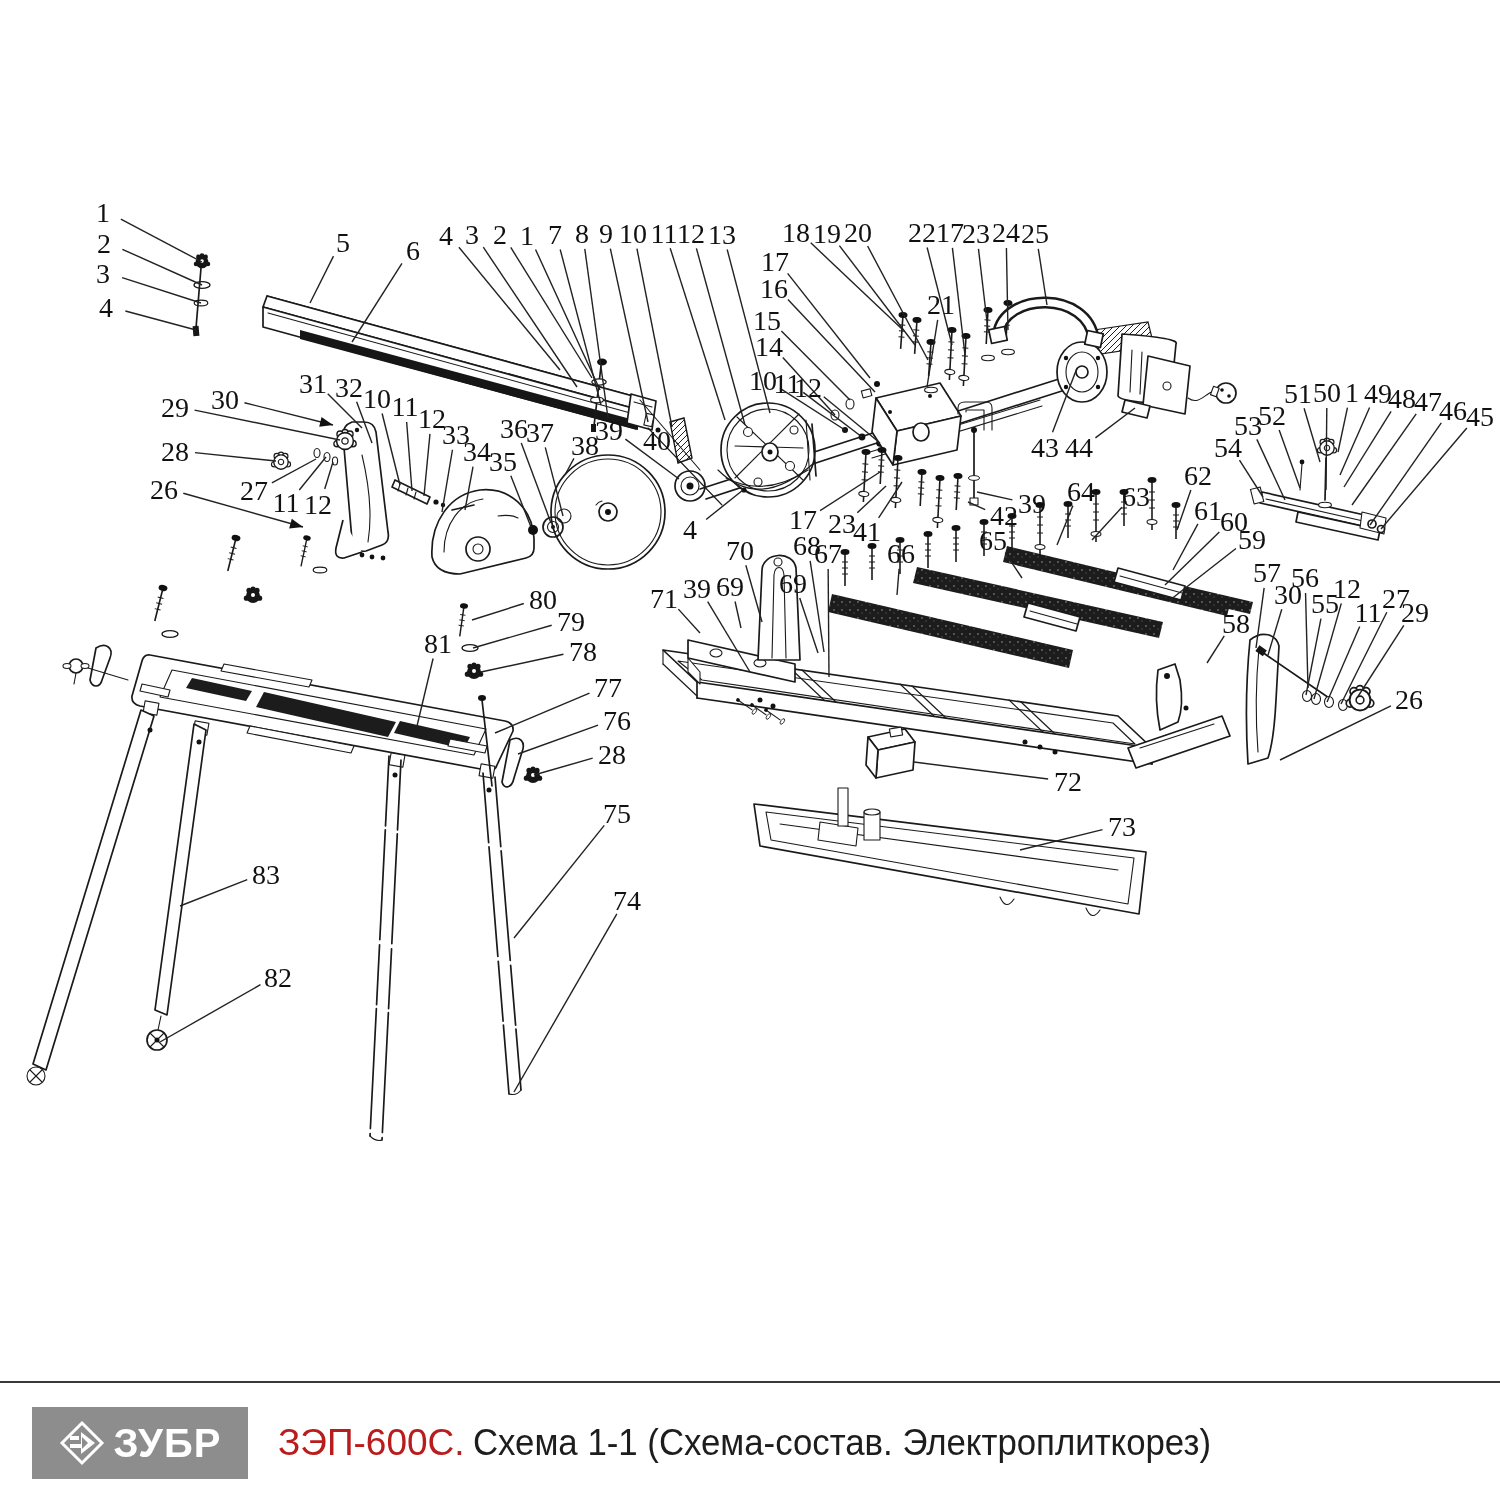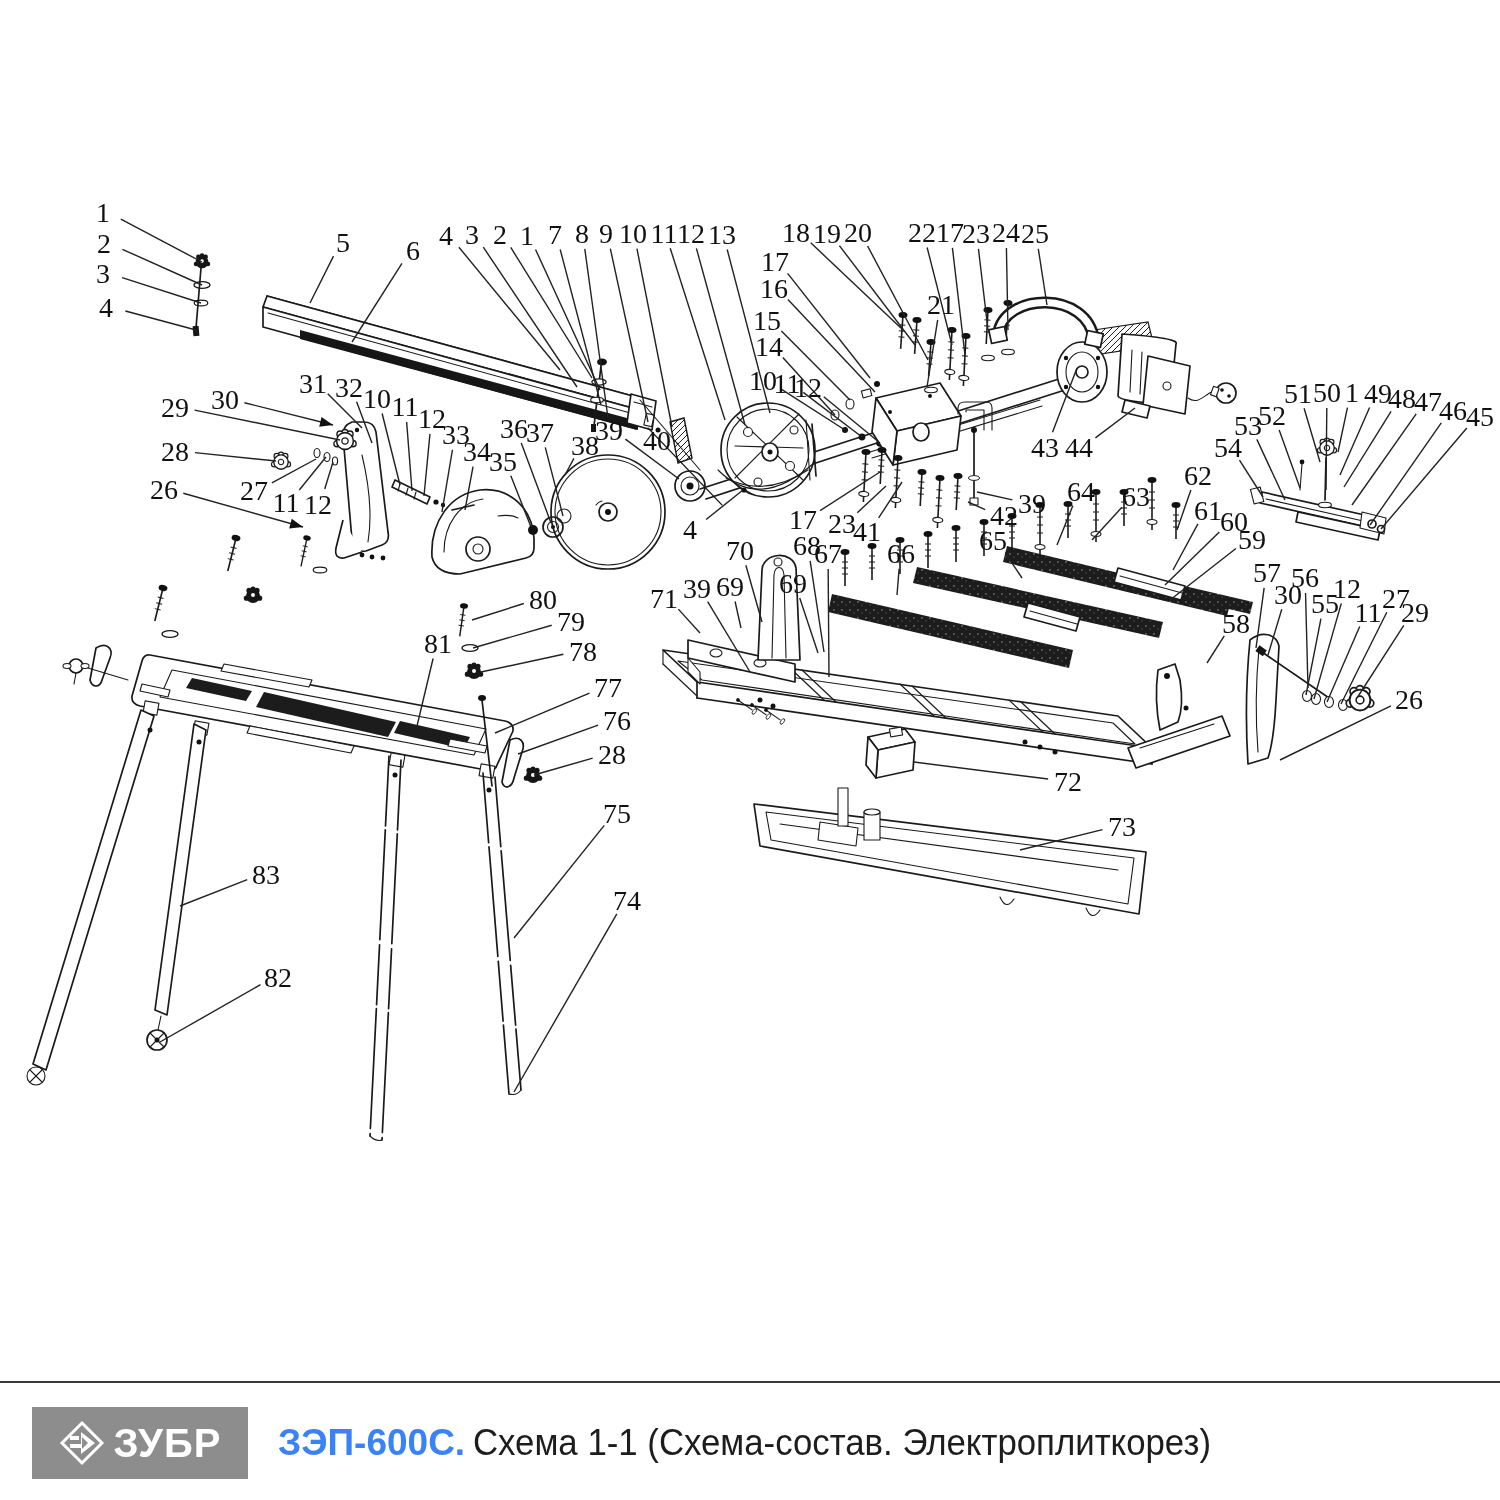--- a/index.html
+++ b/index.html
@@ -9,21 +9,21 @@
   .tn{stroke:#1a1a1a;stroke-width:1.1;fill:none;stroke-linecap:round;stroke-linejoin:round;}
   .fw{fill:#fff;stroke:#1a1a1a;stroke-width:1.7;stroke-linejoin:round;}
   .fwt{fill:#fff;stroke:#1a1a1a;stroke-width:1.1;stroke-linejoin:round;}
   .fd{fill:#161616;stroke:none;}
   .callout-text{font-family:"Liberation Serif","DejaVu Serif",serif;font-size:28px;fill:#111;}
   .leader{stroke:#222;stroke-width:1.4;fill:none;}
   .footer{position:absolute;left:0;top:1381px;width:1500px;height:119px;border-top:2px solid #3a3a3a;display:flex;align-items:center;background:#fff;}
   .logo{margin-left:32px;width:216px;height:72px;background:#8d8d8d;display:flex;align-items:center;justify-content:center;gap:9px;flex:none;}
   .logo-brand{color:#fff;font-weight:bold;font-size:40px;letter-spacing:1px;line-height:1;}
   .title-line{margin-left:30px;white-space:nowrap;font-size:37px;color:#111;}
-  .title-model{font-weight:bold;color:#3b82f6;}
+  .title-model{font-weight:normal;color:#b91c1c;}
   .title-sub{display:inline-block;transform:scaleX(.94);transform-origin:left center;color:#1d1d1d;font-weight:normal;margin-left:8px;}
 </style>
 </head>
 <body>
 
 <svg id="diagram" width="1500" height="1381" viewBox="0 0 1500 1381" xmlns="http://www.w3.org/2000/svg">
   <defs>
     <pattern id="pdot" width="8" height="8" patternUnits="userSpaceOnUse">
       <rect width="8" height="8" fill="#1c1c1c"></rect>
       <circle cx="2" cy="2" r="0.9" fill="#6d6d6d"></circle>

